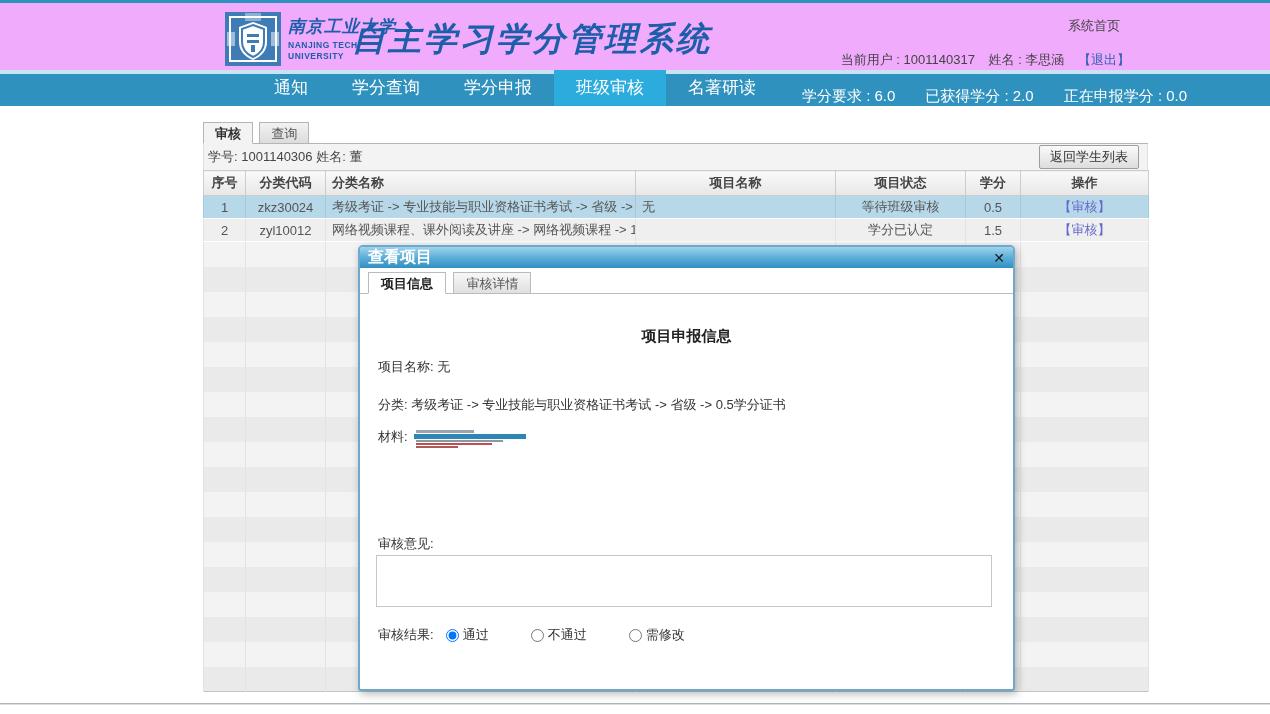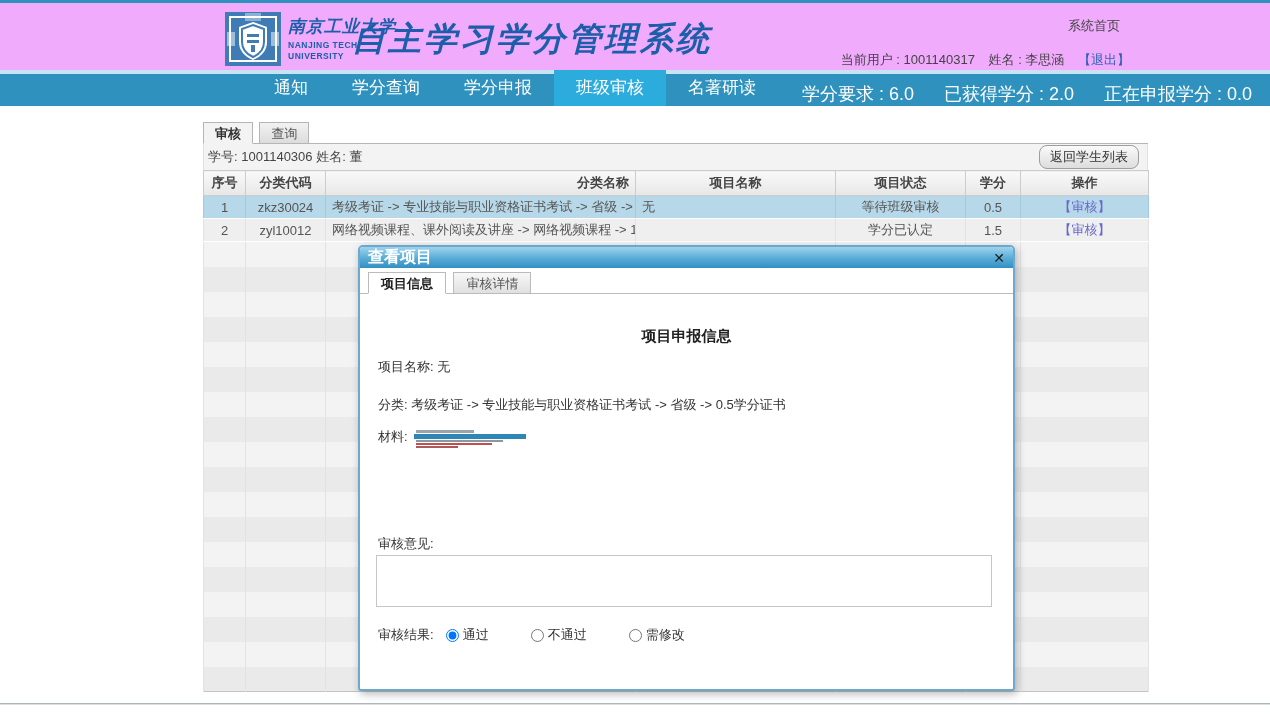--- a/index.html
+++ b/index.html
@@ -20,30 +20,30 @@
   .user-line { margin-top:16px; white-space:nowrap; }
   .user-line span { margin-left:10px; }
   .logout-link { color:#2f62b5; cursor:pointer; margin-left:10px; }
   .prenav-strip { position:absolute; left:0; top:70px; width:100%; height:4px; background:#c8e4f2; }
 
   
   .nav { position:absolute; left:0; top:74px; width:100%; height:32px; background:var(--nav-bg,#2f92be); display:flex; align-items:flex-end; padding-left:252px; color:#fff; }
   .nav-item { font-size:17px; padding:0 22px; height:36px; line-height:36px; cursor:pointer; white-space:nowrap; }
   .nav-item.active { background:var(--nav-active-bg,#2cabdd); }
   .nav-stats { display:flex; margin-left:24px; }
-  .nav-stat { font-size:18px; margin-right:30px; white-space:nowrap; }
+  .nav-stat { font-size:15px; margin-right:30px; white-space:nowrap; }
 
   
   .content { position:absolute; left:203px; top:122px; width:945px; }
   .tab-row { height:22px; border-bottom:1px solid #b5b5b5; }
   .tab { display:inline-block; height:22px; line-height:21px; padding:0 11px; font-size:13px; border:1px solid #b5b5b5; margin-right:2px; cursor:pointer; background:linear-gradient(#f2f2f2,#dcdcdc); color:#555; position:relative; top:0; }
   .tab.active { background:#f3f3f3; border-bottom:1px solid #f3f3f3; font-weight:bold; color:#333; }
   .student-bar { height:26px; background:#f3f3f3; border-left:1px solid #e0e0e0; border-right:1px solid #e0e0e0; display:flex; align-items:center; font-size:13px; color:#444; padding:0 4px; }
   .student-info { flex:1; }
-  .back-btn { font-size:13px; color:#333; background:linear-gradient(#fafafa,#dddddd); border:1px solid #9d9d9d; border-radius:8px; padding:2px 10px; margin-right:4px; cursor:pointer; }
+  .back-btn { font-size:13px; color:#333; background:linear-gradient(#fafafa,#dddddd); border:1px solid #9d9d9d; border-radius:2px; padding:2px 10px; margin-right:4px; cursor:pointer; }
 
   
   table.grid { width:945px; border-collapse:collapse; table-layout:fixed; font-size:13px; border:1px solid #c3c3c3; }
   .grid th { height:25px; font-weight:bold; color:#444; background:linear-gradient(#f9f9f9,#e7e7e7); border:1px solid #cccccc; padding:2px 6px; }
   .grid td { height:23px; padding:2px 6px; border-left:1px solid #e2e2e2; border-right:1px solid #e2e2e2; color:#555; overflow:hidden; white-space:nowrap; text-overflow:clip; }
   .grid tr.row-hl td { background:var(--highlight-row,#b7d8e8); border-left:1px solid #a3c9dc; border-right:1px solid #a3c9dc; border-bottom:1px solid #fff; }
   .grid tr.row-alt td { background:#efefef; border-bottom:1px solid #fff; }
   .grid tr.empty-row.even td { background:#f3f3f3; }
   .grid tr.empty-row.odd td { background:#eaeaea; }
   .grid tr.empty-row td { height:25px; }
@@ -152,21 +152,21 @@
           <col style="width:310px">
         <col style="width:200px">
           <col style="width:130px">
           <col style="width:55px">
           <col style="width:128px">
       </colgroup>
       <thead>
         <tr>
           <th>序号</th>
           <th>分类代码</th>
-          <th style="text-align:right">分类名称</th>
+          <th style="text-align:left">分类名称</th>
           <th>项目名称</th>
           <th>项目状态</th>
           <th>学分</th>
           <th>操作</th>
         </tr>
       </thead>
       <tbody>
         <tr class="row-hl">
           <td class="c">1</td>
           <td class="c">zkz30024</td>

